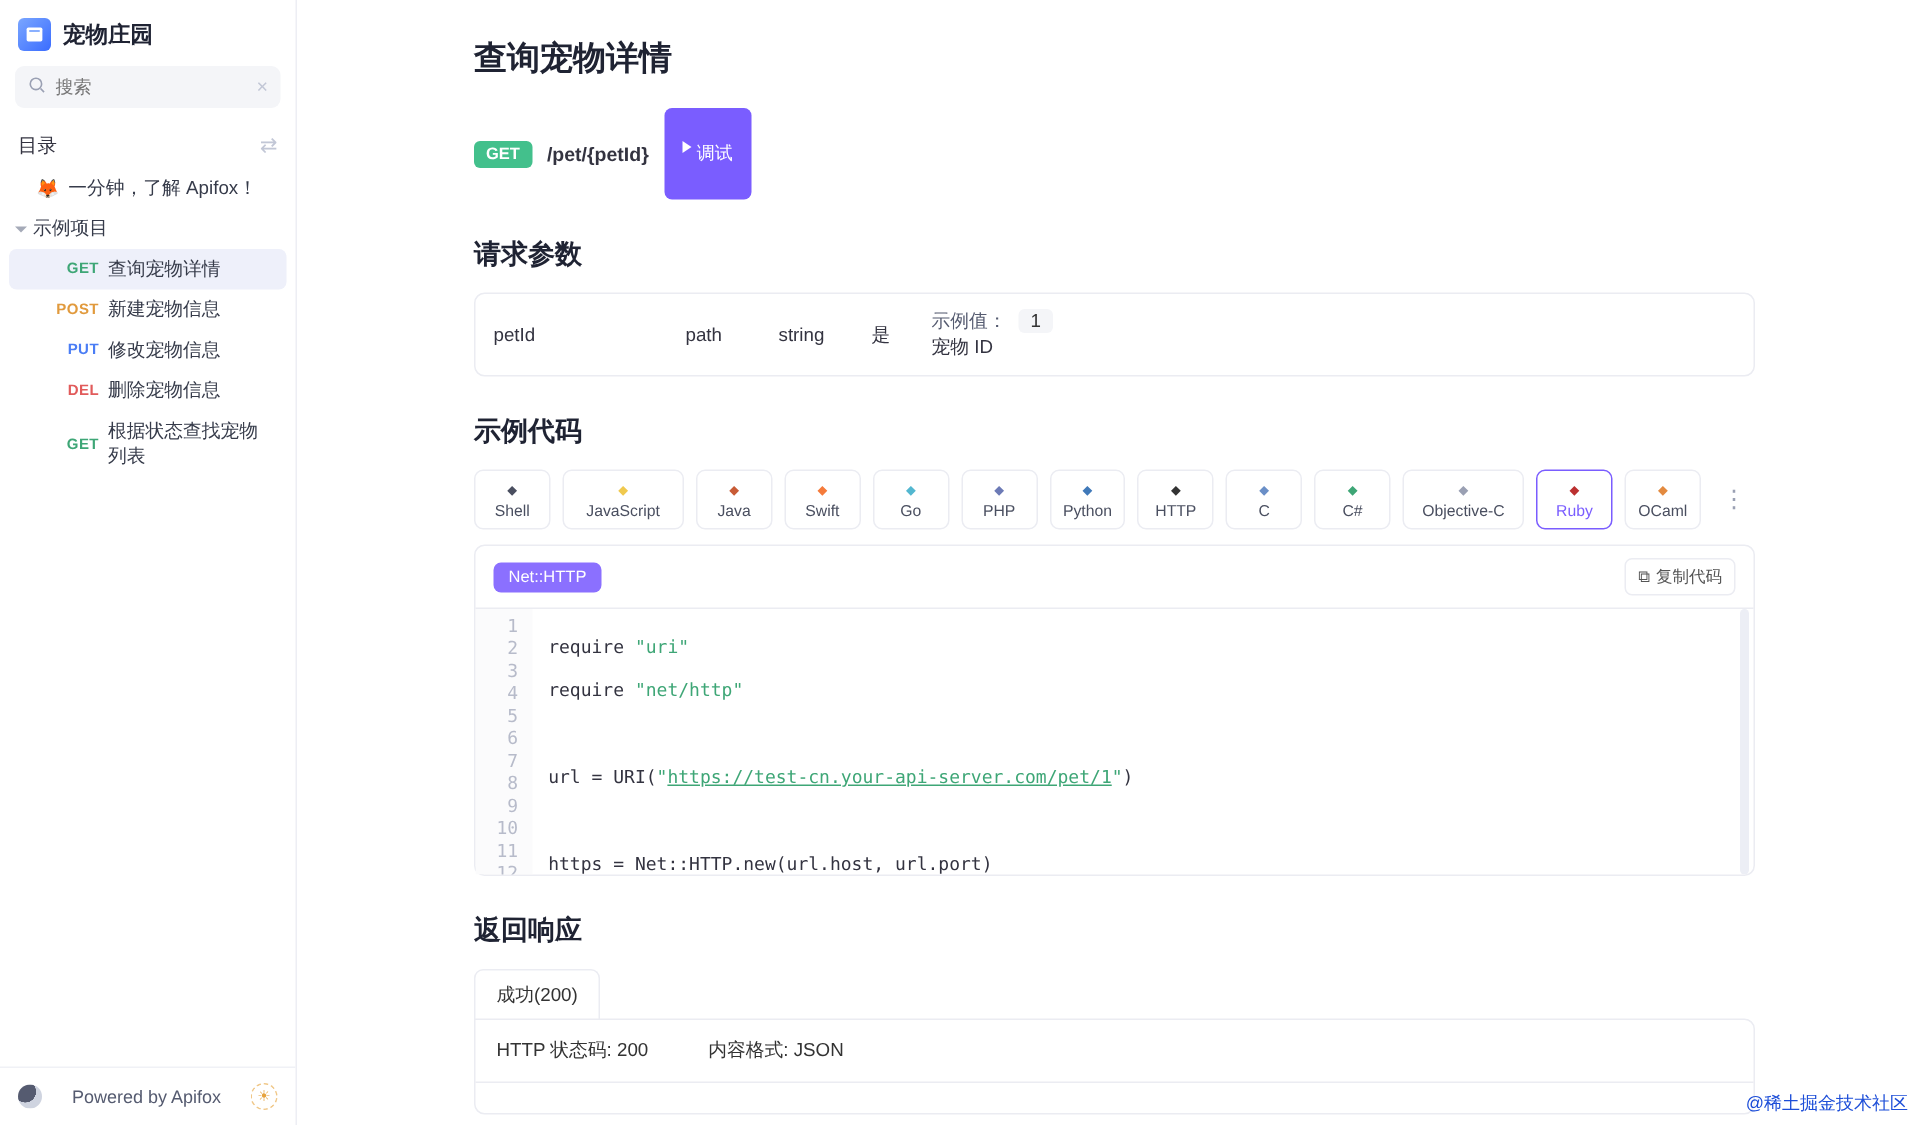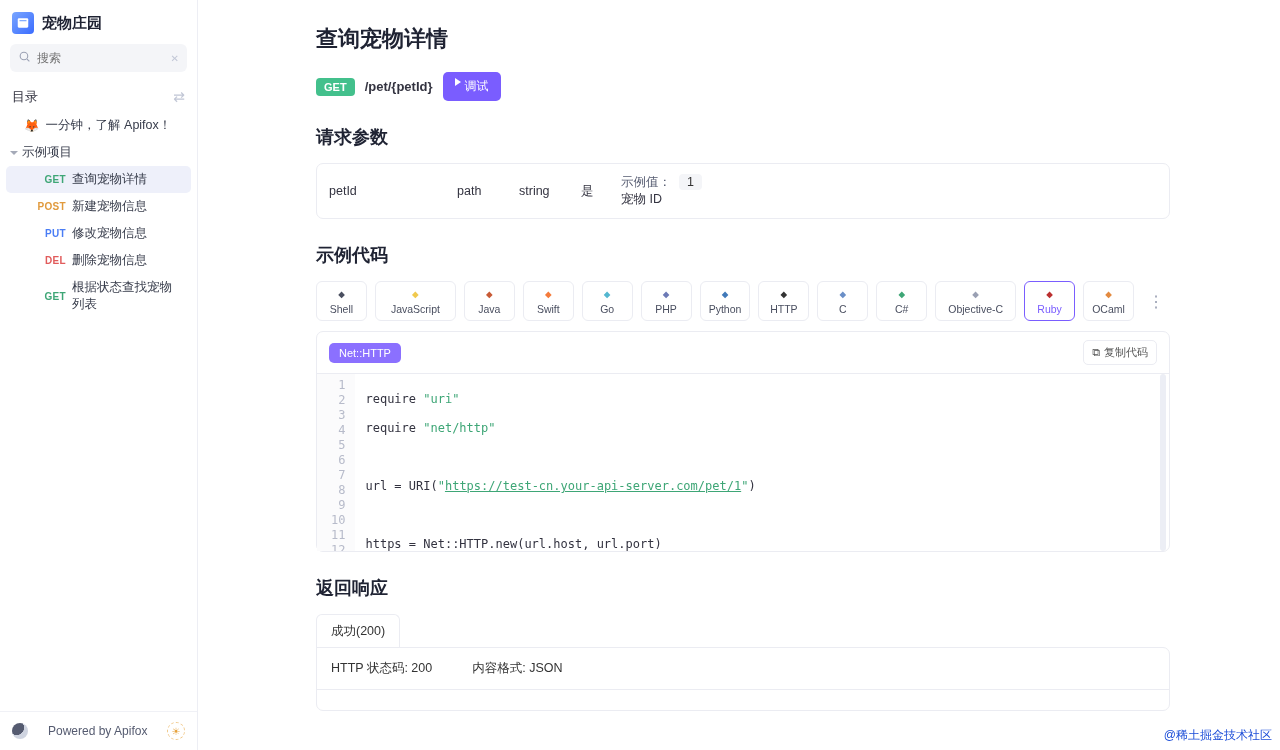--- a/index.html
+++ b/index.html
@@ -99,21 +99,21 @@
     .h2 { font-size: 18px; font-weight: 600; color: #1f2333; margin: 24px 0 14px 0; }
 
     .endpoint-row { display: flex; align-items: center; gap: 10px; margin-bottom: 4px; }
     .badge-get {
       background: #43c08c; color: white; font-size: 11px; font-weight: 600;
       padding: 3px 8px; border-radius: 4px;
     }
     .endpoint { font-size: 13px; font-weight: 600; color: #333340; }
     .btn-debug {
       background: #7a5dff; color: white;
-      border: none; border-radius: 5px; padding: 6px 12px;
+      border: none; border-radius: 5px; padding: 22px 12px;
       display: flex; gap: 4px; font-size: 12px; cursor: pointer;
     }
     .play-icon { width:0;height:0;border-left:6px solid white;border-top:4px solid transparent;border-bottom:4px solid transparent; }
 
     .table {
       border: 1px solid #ebecf2; border-radius: 7px;
       width: 100%; font-size: 12.5px;
     }
     .table .row { display: flex; align-items: center; }
     .table .thead { background: #fafbfc; border-bottom: 1px solid #ebecf2; border-radius: 7px 7px 0 0; color:#333; }

